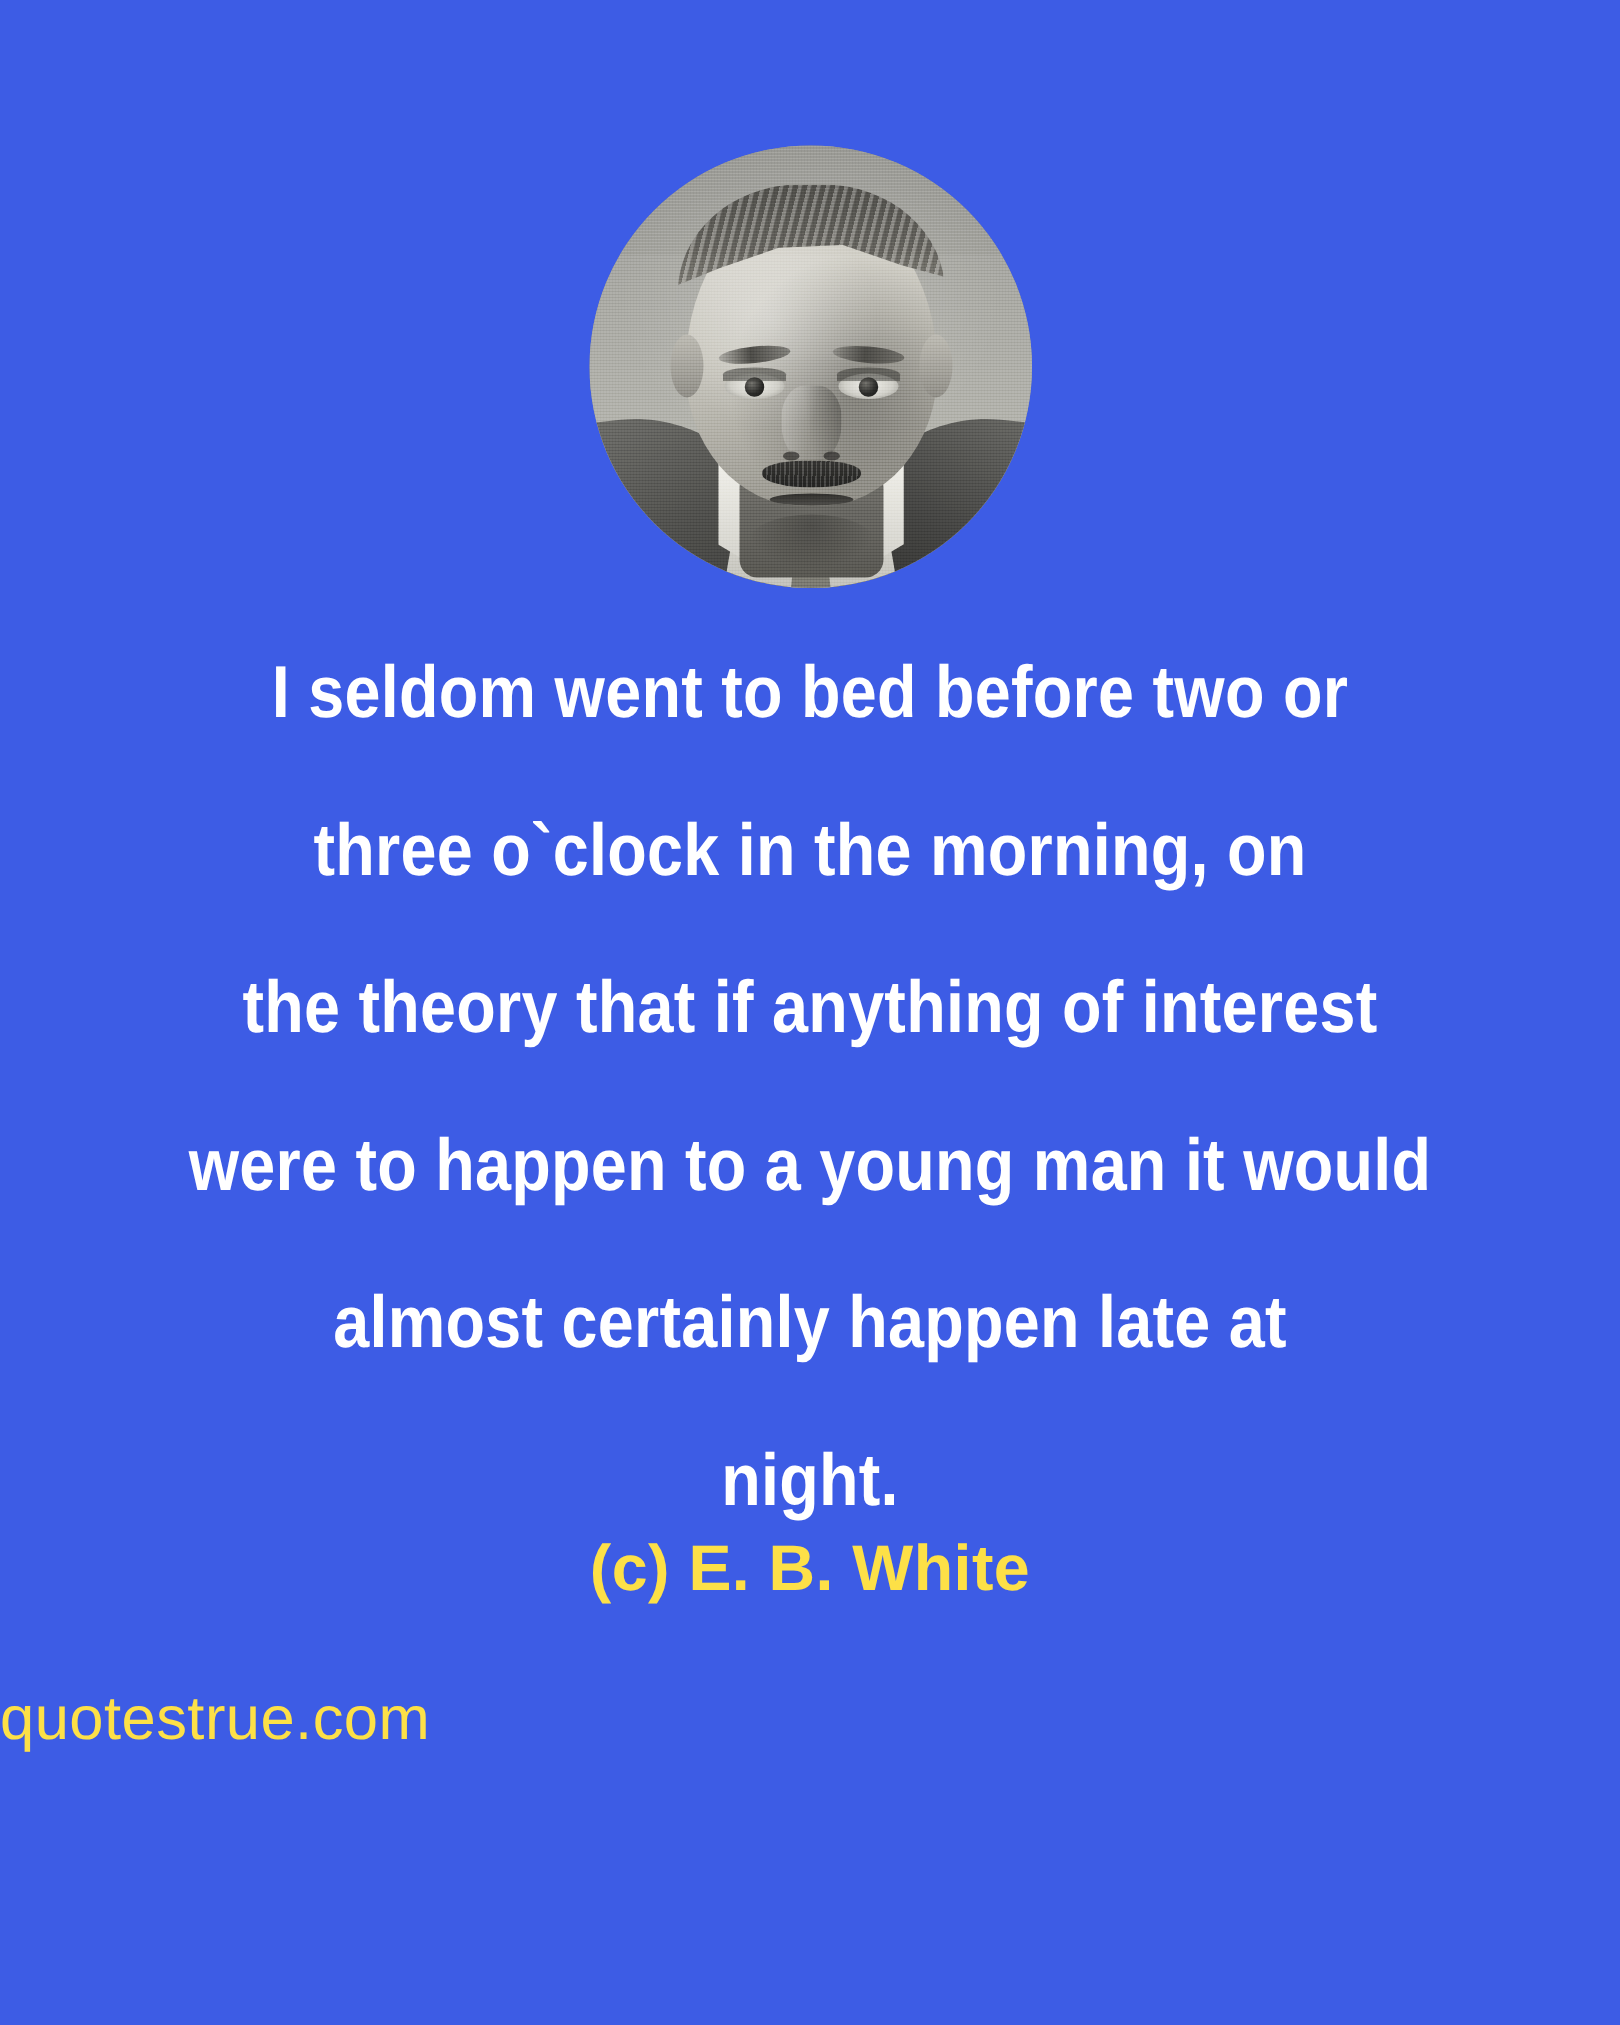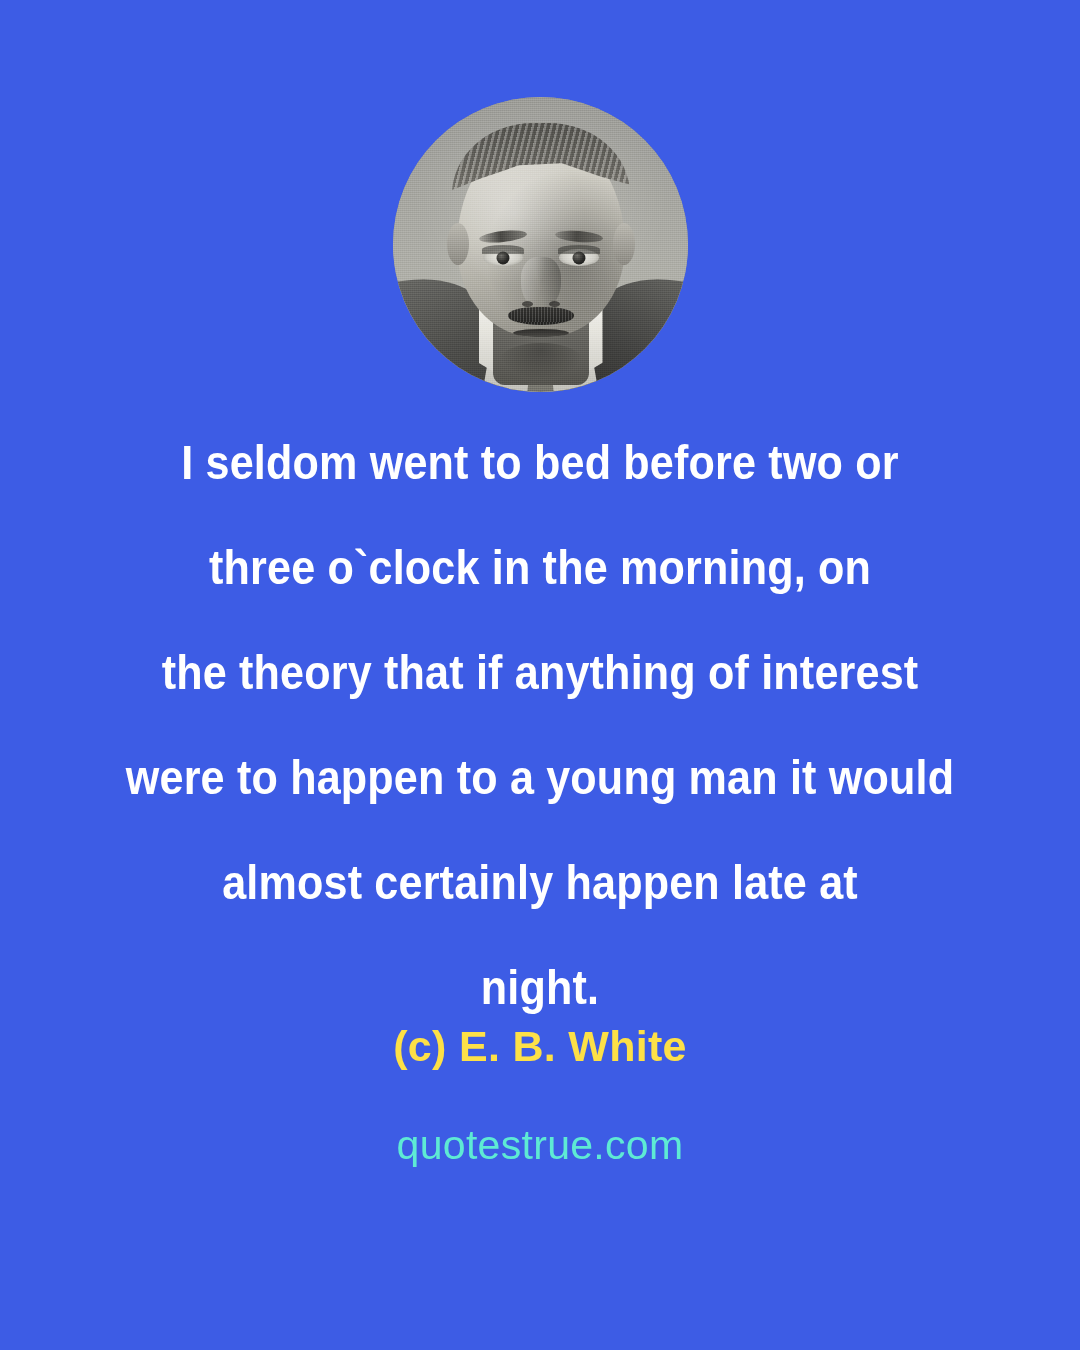--- a/index.html
+++ b/index.html
@@ -261,22 +261,22 @@
     font-weight: bold;
     font-size: 43px;
     letter-spacing: 0.3px;
   }
 
   .site {
     position: absolute;
     left: 0;
     top: 1122px;
     width: 1080px;
-    text-align: center;
-    color: #5eead4;
+    text-align: left;
+    color: #fde047;
     font-family: "Liberation Sans", sans-serif;
     font-weight: normal;
     font-size: 41px;
     letter-spacing: 0.3px;
   }
 </style>
 </head>
 <body style="background: rgb(61, 92, 229);">
 
 <div class="card">

